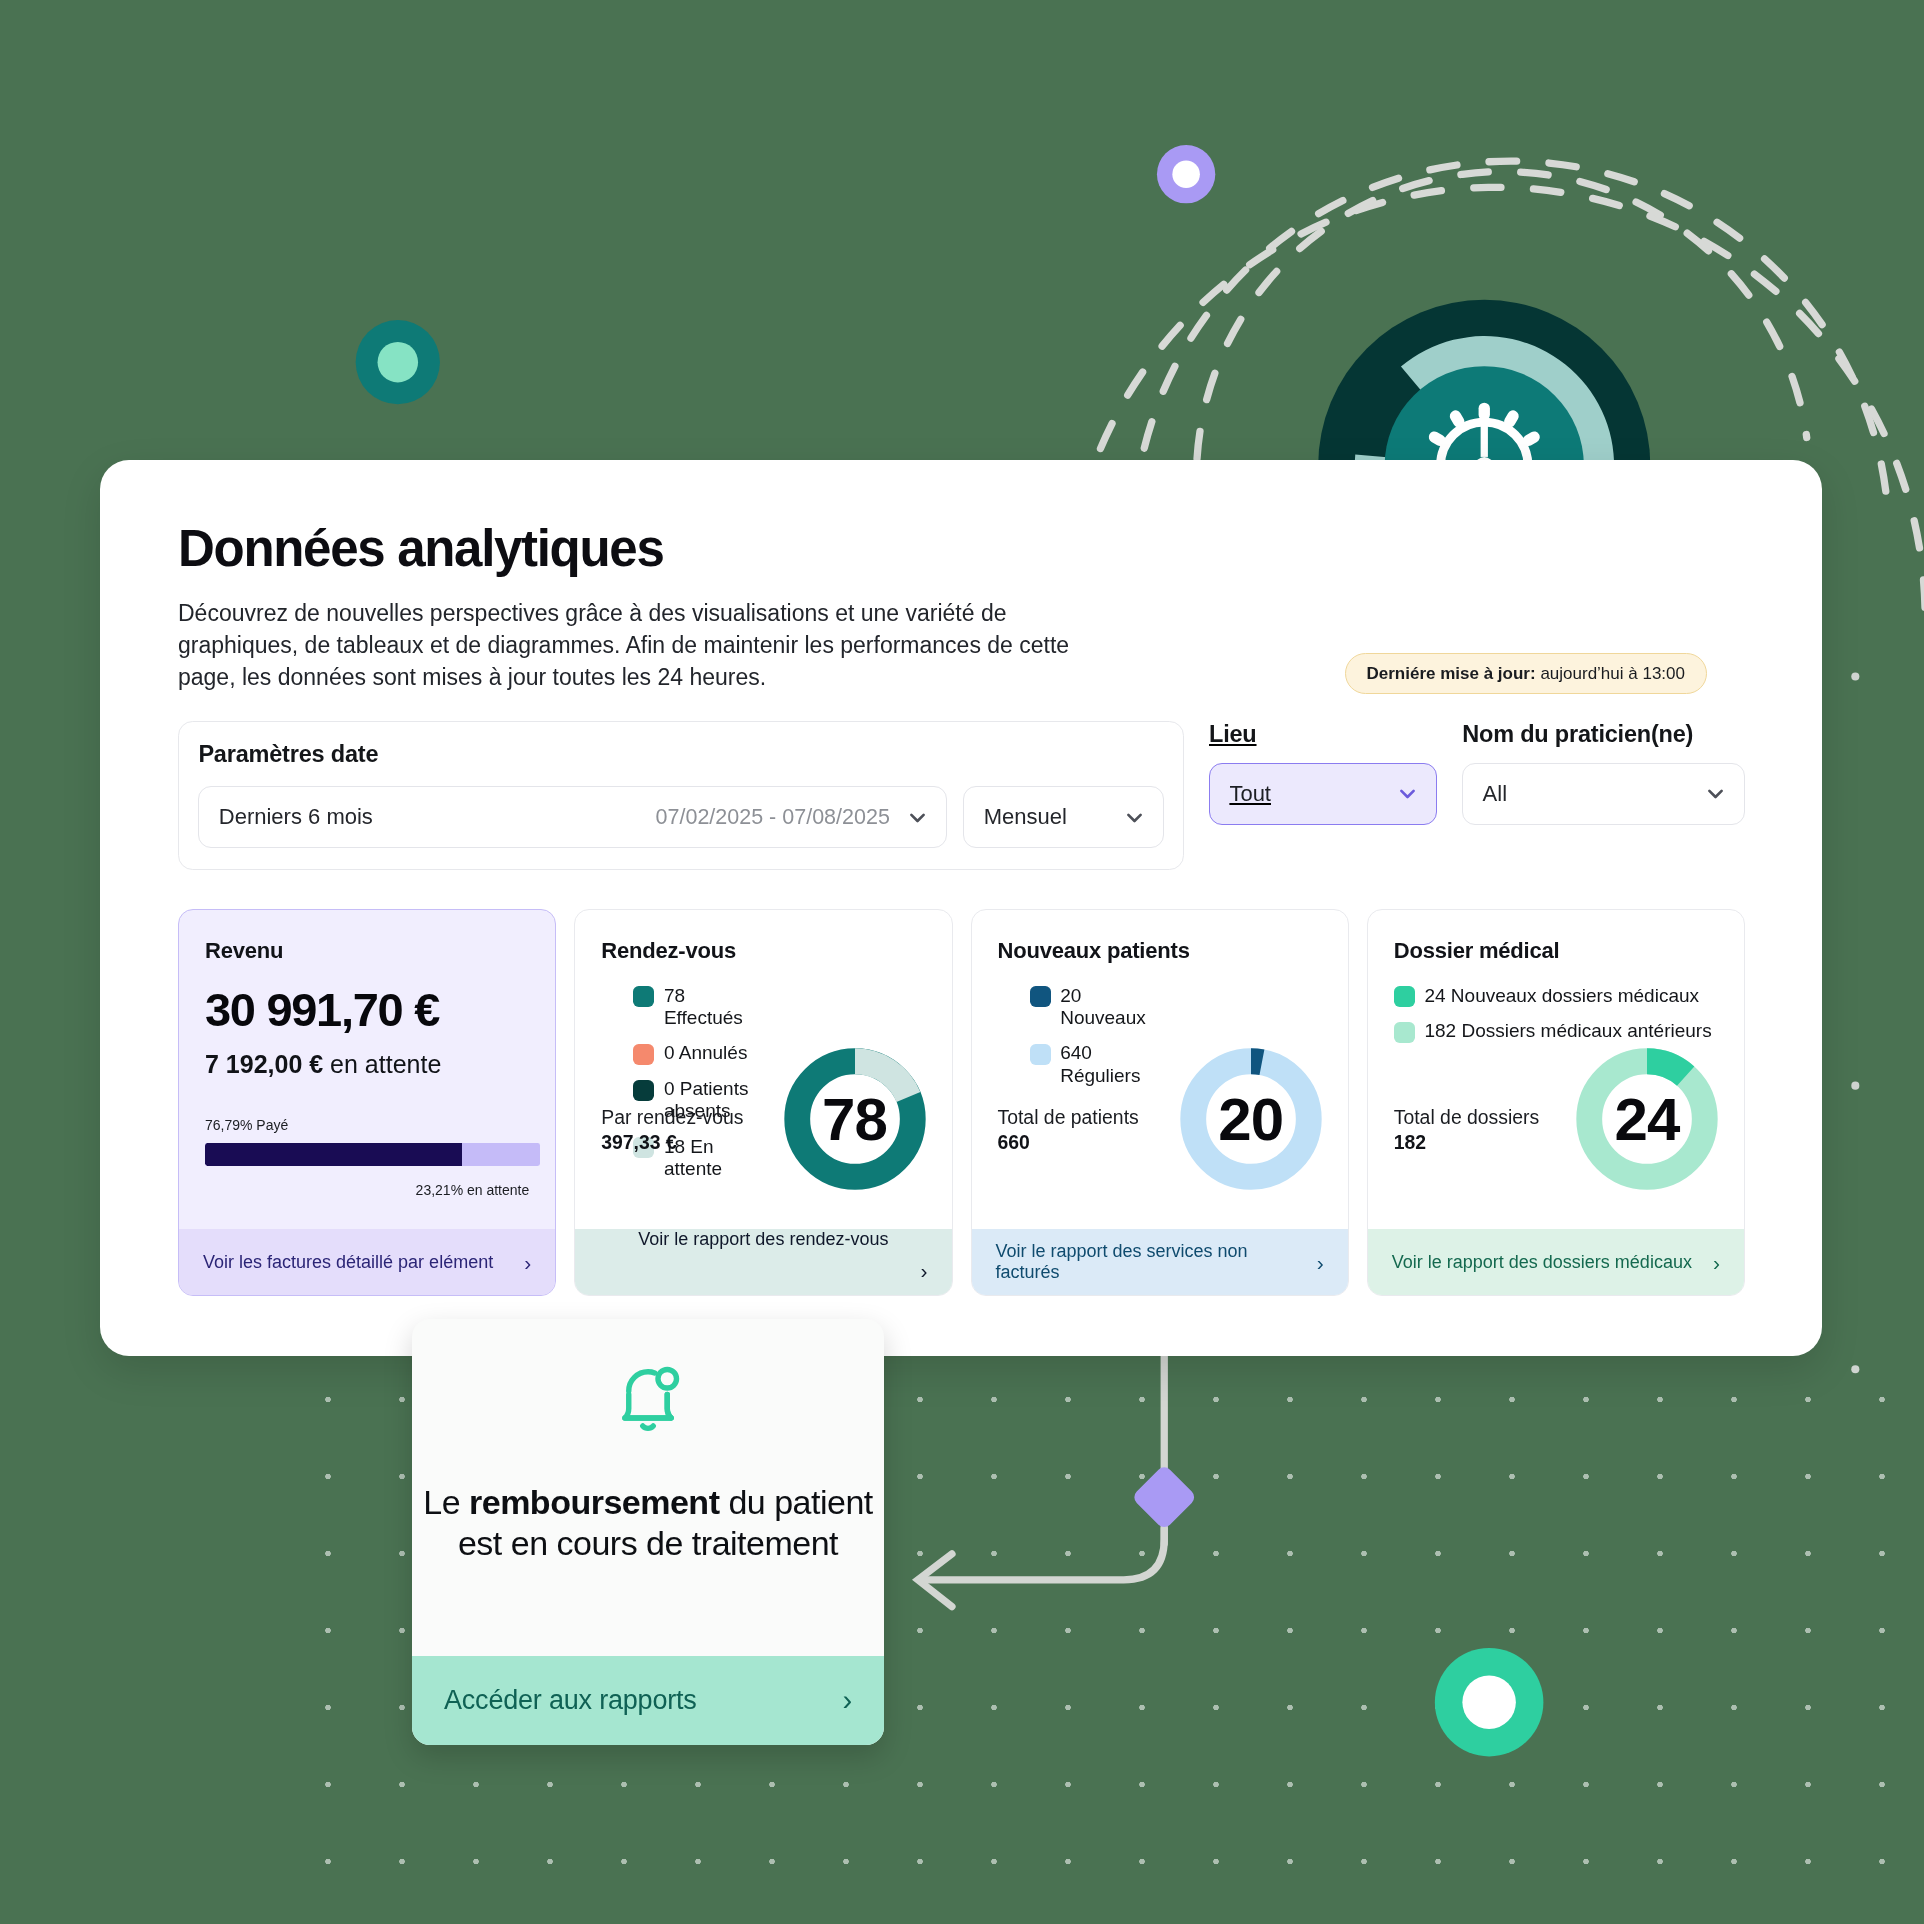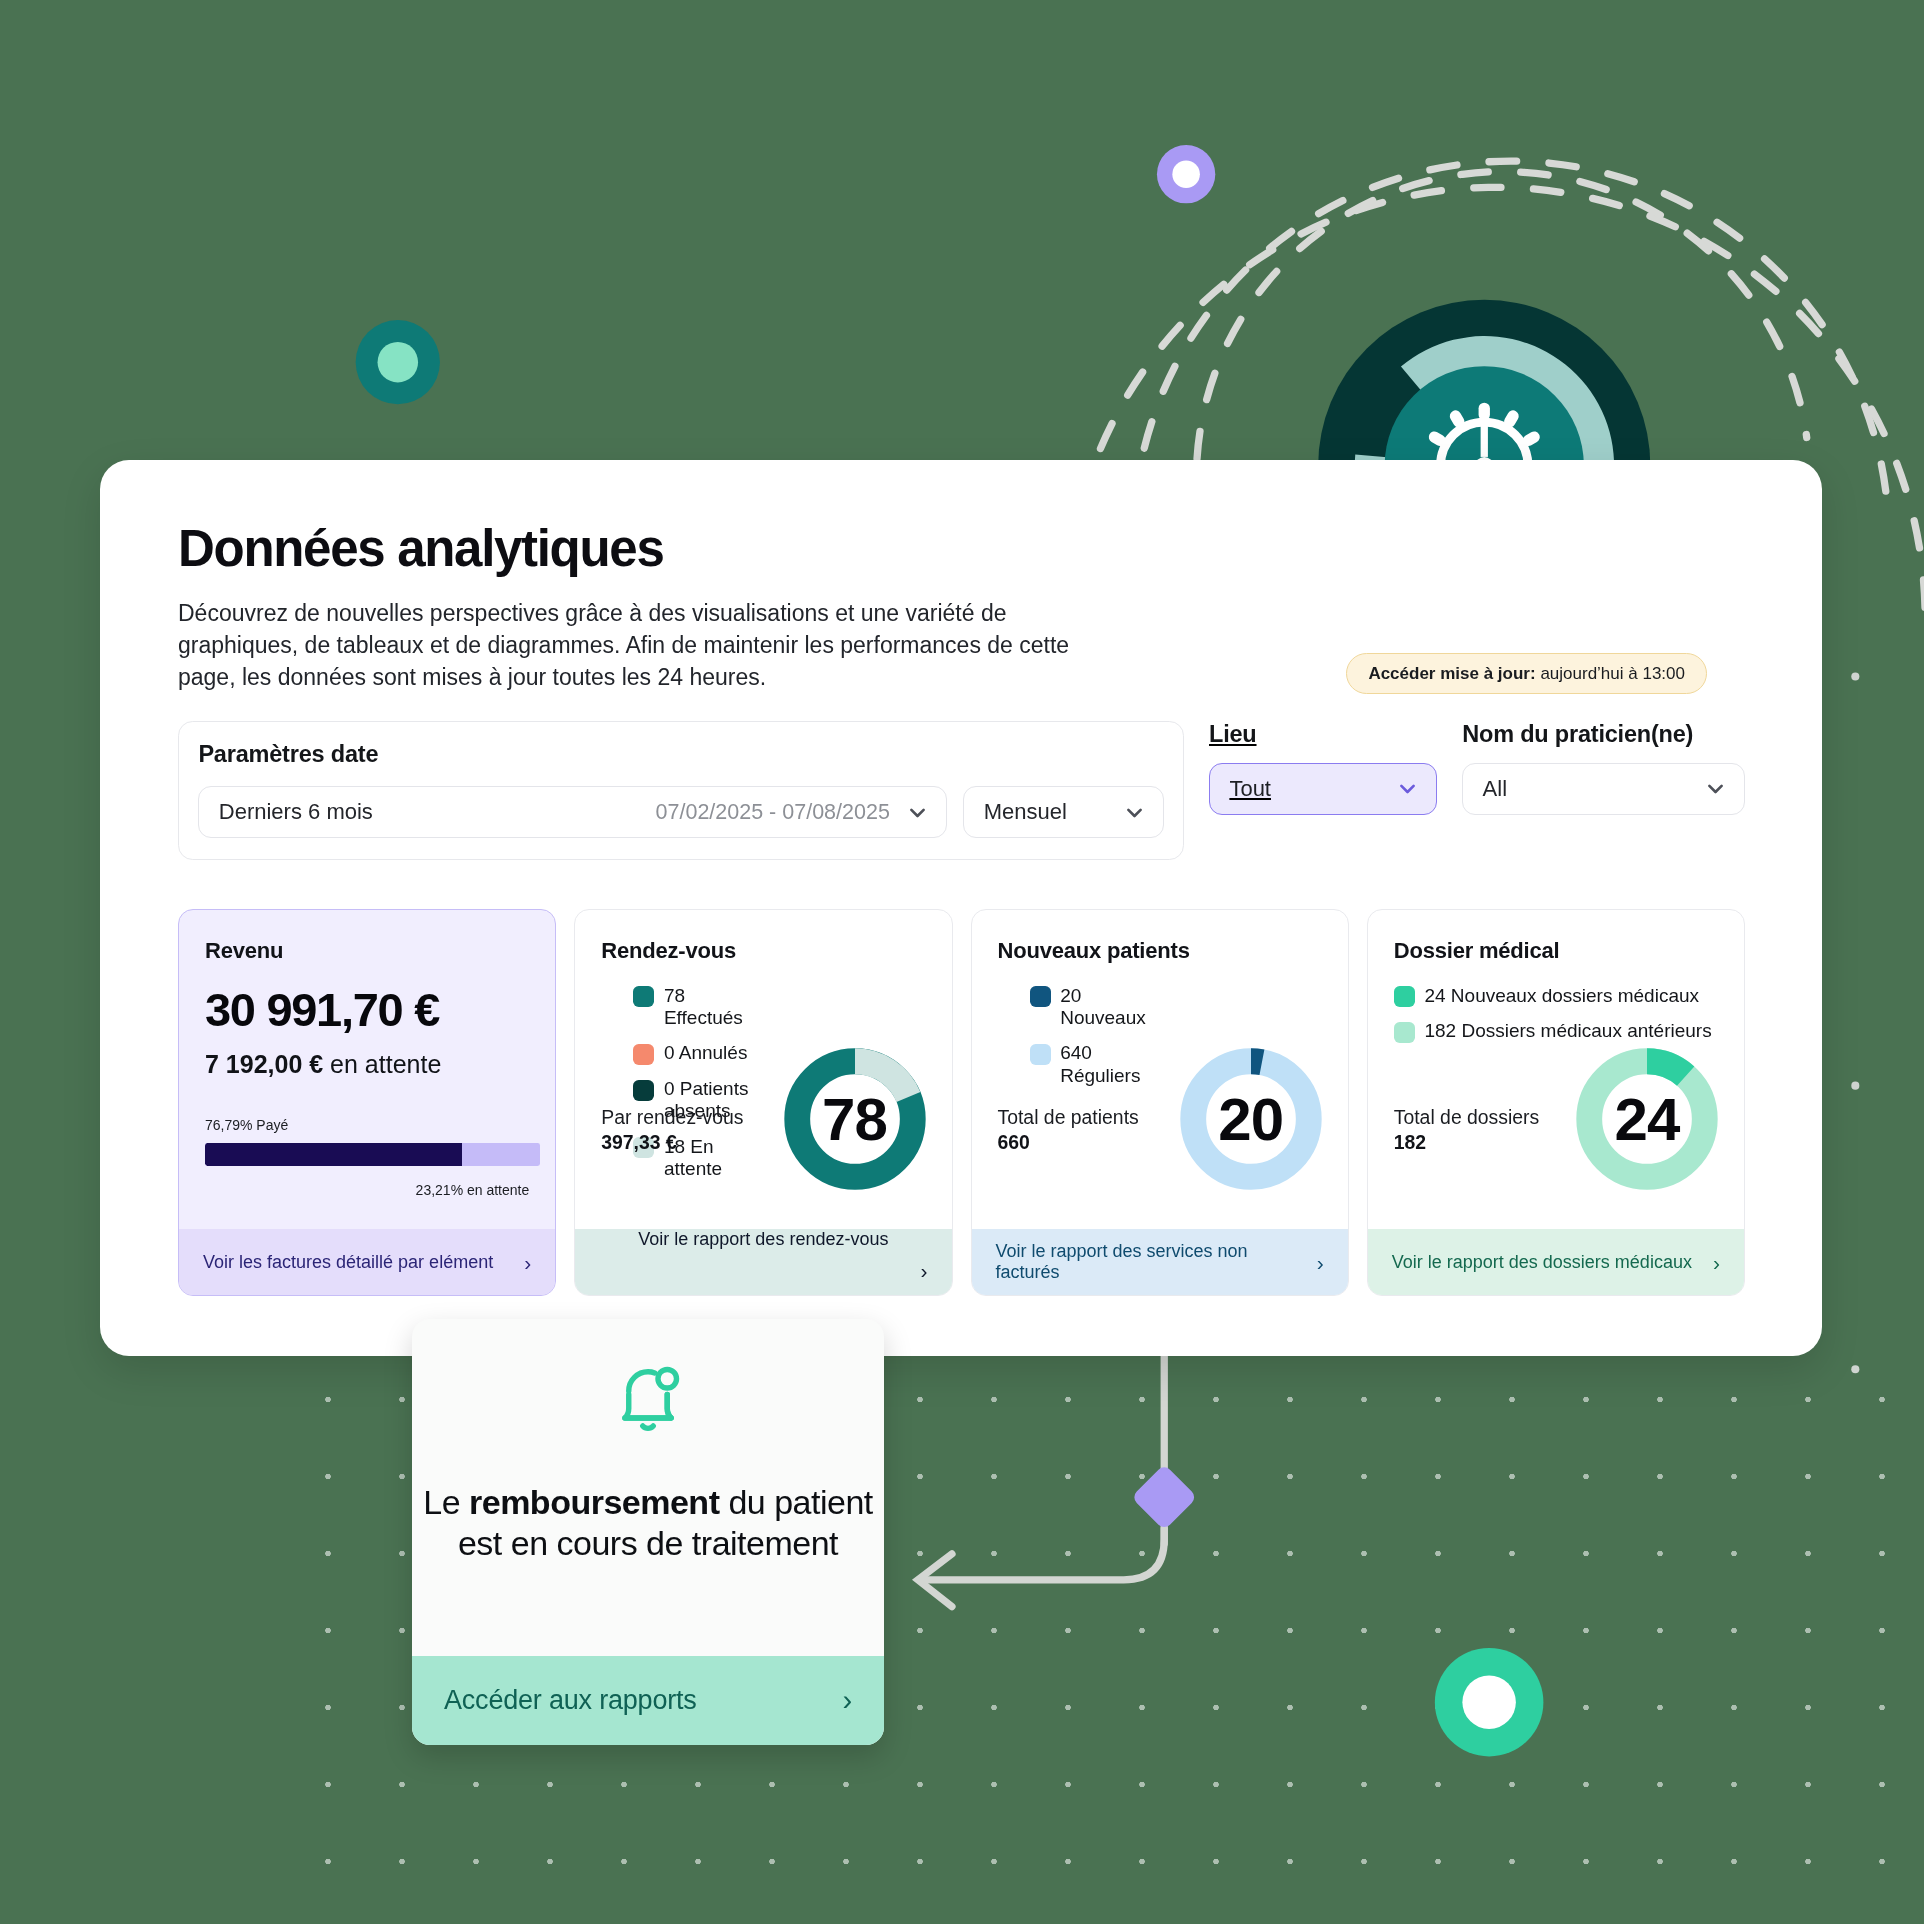--- a/index.html
+++ b/index.html
@@ -75,21 +75,21 @@
   .group-label {
     font-size: 23.5px; font-weight: 700; color: #141619; letter-spacing: -0.2px;
   }
   .date-row { display: flex; gap: 16px; margin-top: 18px; }
 
   .select {
     display: flex; align-items: center;
     background: #fff;
     border: 1.3px solid #e4e5ea;
     border-radius: 13px;
-    height: 52px;
+    height: 62px;
     padding: 0 19.4px;
     font-size: 22px; color: #24262b;
     position: relative;
   }
   .select.range { width: 765px; }
   .select.cadence { width: 204px; }
   .select .ph { color: #8d9096; margin-left: auto; margin-right: 37px; font-size: 21.5px; }
   .select .cv { position: absolute; right: 18px; }
 
   .filter-col .group-label { margin-bottom: 14.6px; display: block; }
@@ -279,21 +279,21 @@
     <rect x="1408" y="1819" width="58" height="58" rx="10" transform="rotate(45 1437 1848)" fill="#a99af4"></rect>
   </svg>
 
   <div class="panel">
     <div class="panel-inner">
       <div class="page-title">Données analytiques</div>
       <div class="page-desc">Découvrez de nouvelles perspectives grâce à des visualisations et une variété de graphiques, de tableaux et de diagrammes. Afin de maintenir les performances de cette page, les données sont mises à jour toutes les 24 heures.</div>
     </div>
 
     <div class="update-badge">
-      <b>Accéder mise à jour:</b>
+      <b>Derniére mise à jour:</b>
       <span>aujourd’hui à 13:00</span>
     </div>
 
     <div class="filters">
 
       <div class="date-group">
         <span class="group-label">Paramètres date</span>
         <div class="date-row">
           <div class="select range">
             <span>Derniers 6 mois</span>

